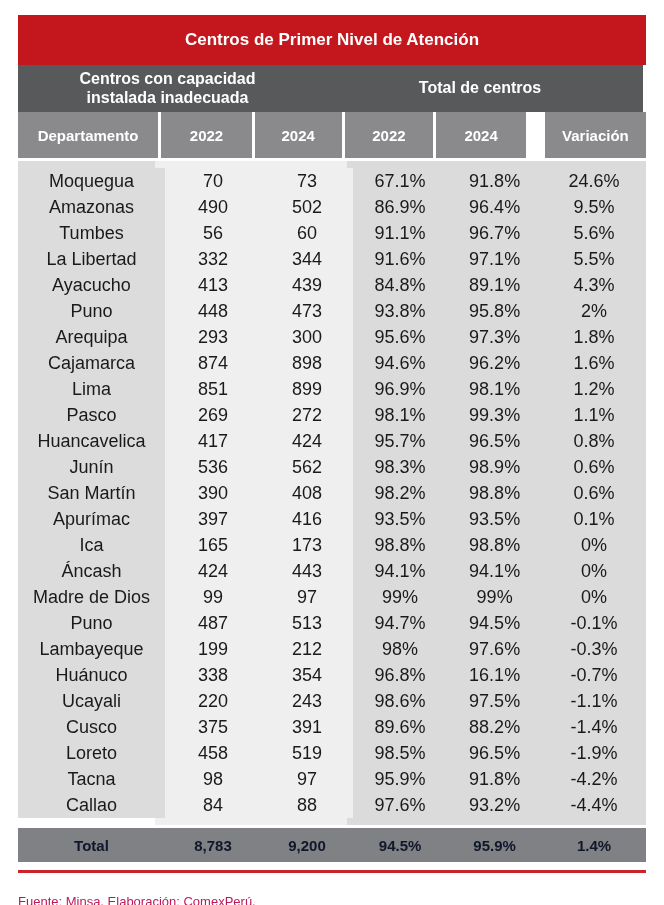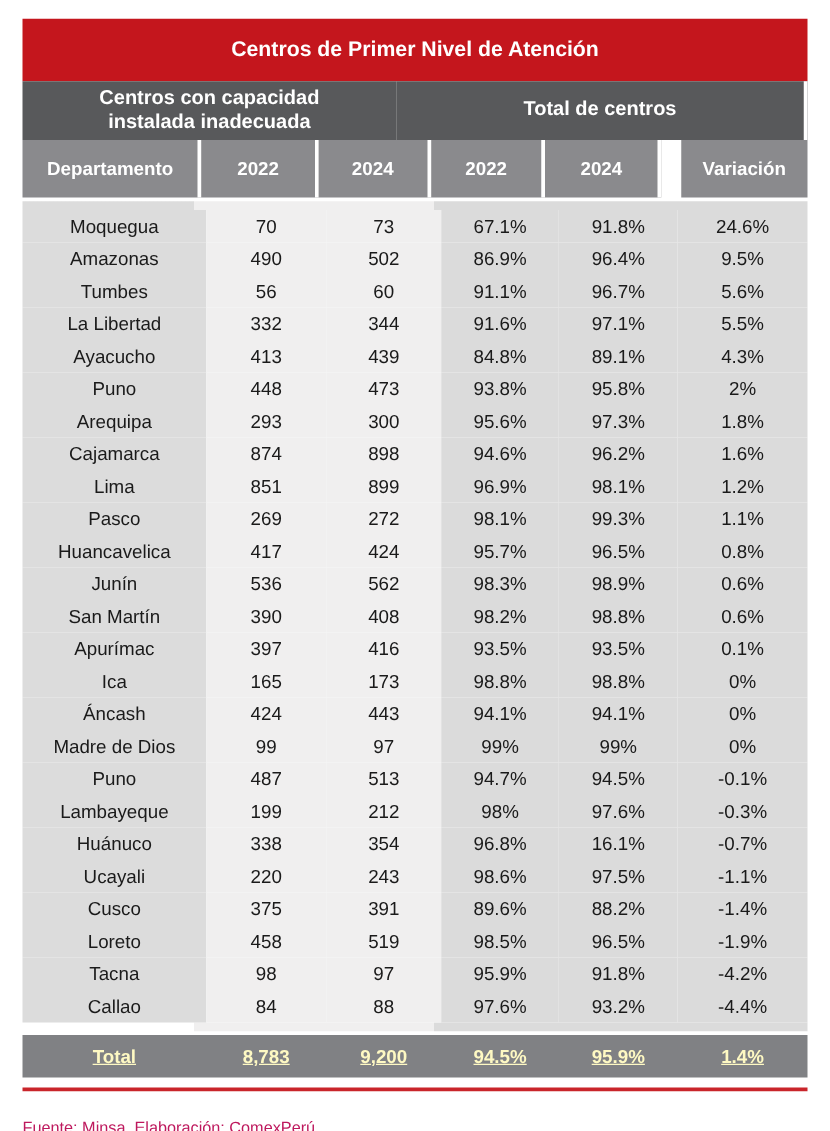--- a/index.html
+++ b/index.html
@@ -68,33 +68,33 @@
       var(--col-dept) 0 137px,
       var(--col-light) 137px 329px,
       var(--col-right) 329px 100%);
   }
   .spacer.bottom {
     background: linear-gradient(to right,
       #ffffff 0 137px,
       var(--col-light) 137px 329px,
       var(--col-right) 329px 100%);
   }
-  .trow { display: flex; height: 26px; font-size: 15px; align-items: center; }
+  .trow { display: flex; height: 26px; font-size: 18px; align-items: center; }
   .tcell {
     display: flex; align-items: center; justify-content: center;
     height: 26px;
   }
   .tcell.c1 { background: var(--col-dept); }
   .tcell.c2, .tcell.c3 { background: var(--col-light); }
   .tcell.c4, .tcell.c5, .tcell.c6 { background: var(--col-right); }
 
   .total-row {
     display: flex; height: 34px; margin-top: 3px;
     background: var(--total-band);
-    color: #fef9c3; font-weight: bold; font-size: 15px; text-decoration: underline;
+    color: #0f172a; font-weight: bold; font-size: 15px;
   }
   .total-row .tcell { height: 34px; background: transparent; }
 
   .red-rule {
     margin-top: 8px;
     height: 3px;
     background: var(--rule-red);
   }
   .source {
     margin-top: 21px;

